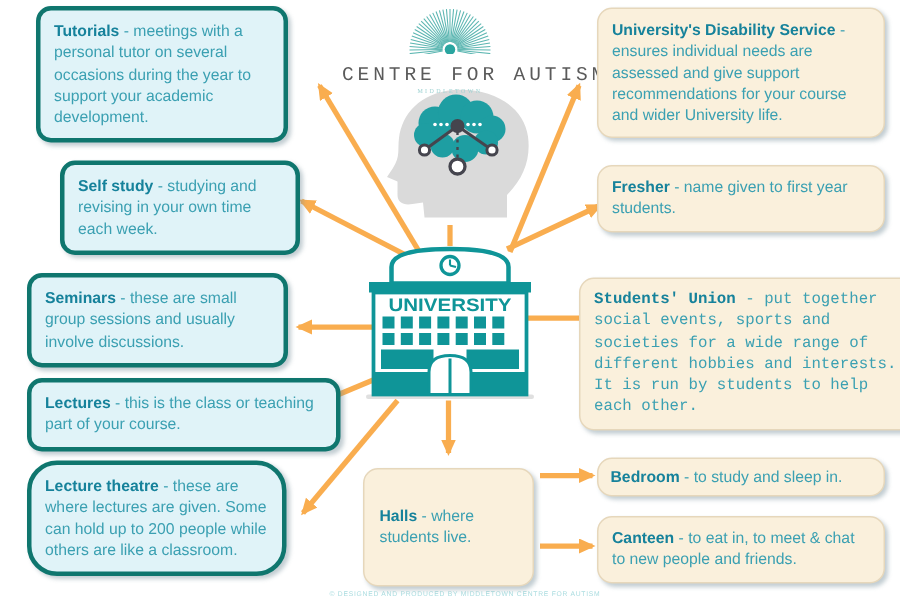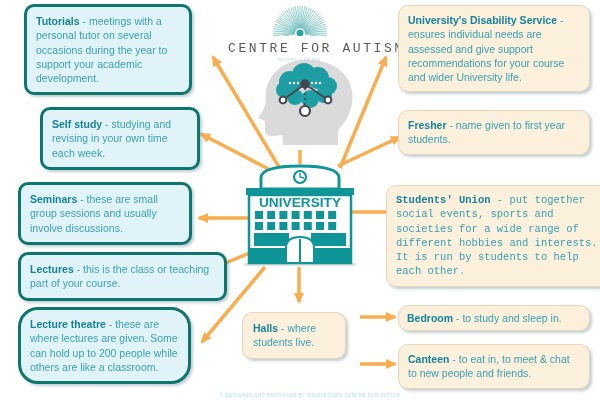--- a/index.html
+++ b/index.html
@@ -208,18 +208,18 @@
 </div>
 <div class="box cream" style="left:398px;top:305px;width:192px;padding:5px 8px;white-space:nowrap;">
   <span class="term">Bedroom</span>
   <span class="desc">- to study and sleep in.</span>
 </div>
 <div class="box cream" style="left:398px;top:344px;width:192px;">
   <span class="term">Canteen</span>
   <span class="desc">- to eat in, to meet &amp; chat to new people and friends.</span>
 </div>
 
-<div class="box cream" style="left:242px;top:312px;width:104px;padding:8px 10px;">
+<div class="box cream" style="left:242px;top:312px;width:114px;padding:24px 10px;">
   <span class="term">Halls</span>
   <span class="desc">- where students live.</span>
 </div>
 
 <div class="credit">© DESIGNED AND PRODUCED BY MIDDLETOWN CENTRE FOR AUTISM</div>
 
 </body></html>

